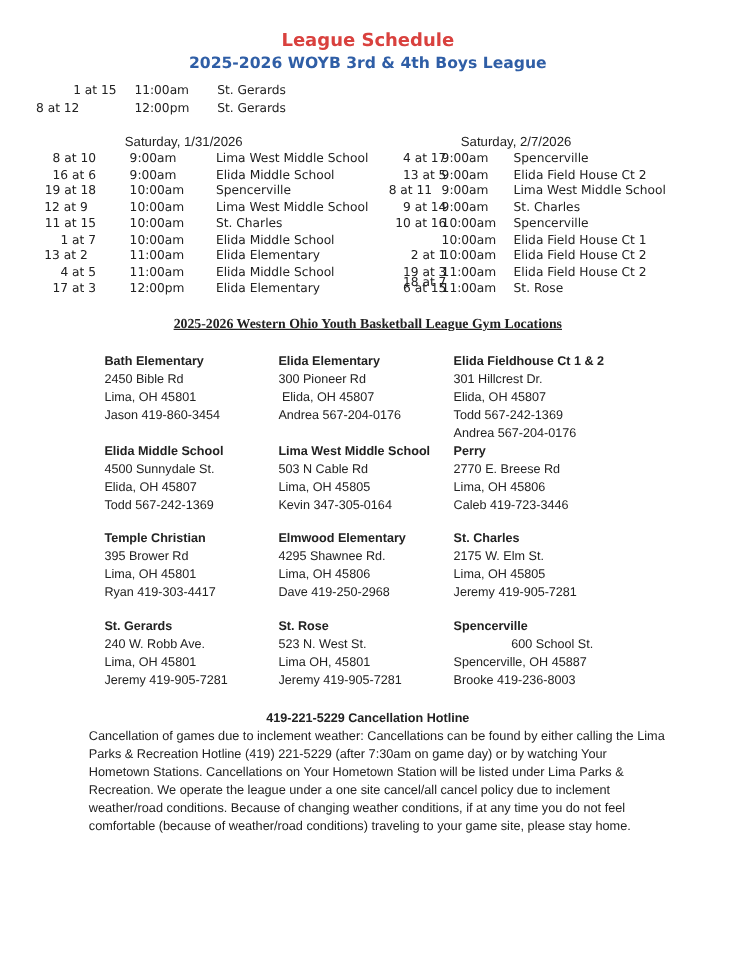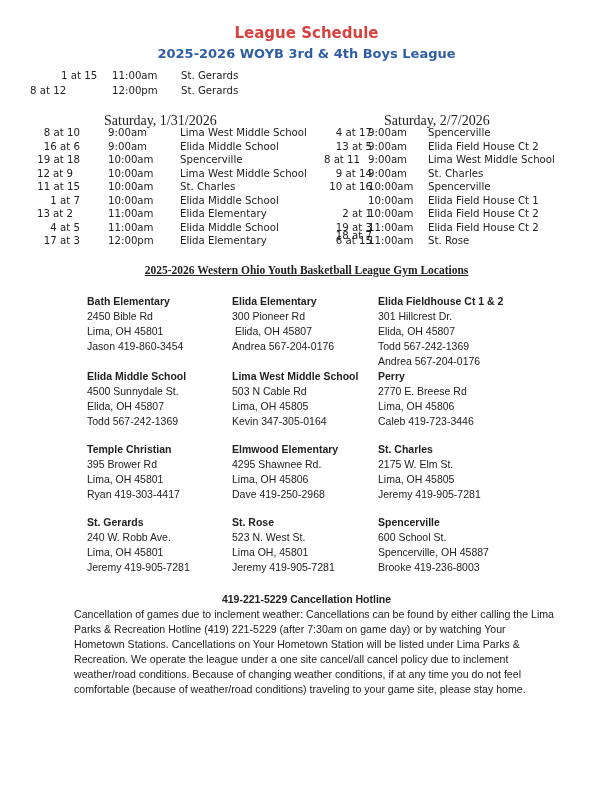--- a/index.html
+++ b/index.html
@@ -4,21 +4,21 @@
   <style>
     html, body { margin: 0; padding: 0; background: #ffffff; }
     body { width: 613px; height: 795px; position: relative; overflow: hidden; color: #222; }
     .title { position: absolute; left: 0; width: 613px; text-align: center; top: 24px;
       font-family: "DejaVu Sans", sans-serif; font-weight: bold; font-size: 15px; color: #d9413e; }
     .subtitle { position: absolute; left: 0; width: 613px; text-align: center; top: 46px;
       font-family: "DejaVu Sans", sans-serif; font-weight: bold; font-size: 13px; color: #2f5ea6; }
     .sched { position: absolute; font-family: "DejaVu Sans", sans-serif; font-size: 10.2px; color: #222; }
     .row { position: absolute; height: 13px; line-height: 13px; white-space: nowrap; }
     .row span { position: absolute; top: 0; }
-    .dayhdr { position: absolute; white-space: nowrap; font-family: Liberation Serif, serif; font-size: 14px; color: #222; }
+    .dayhdr { position: absolute; white-space: nowrap; font-family: Liberation Sans, sans-serif; font-size: 11px; color: #222; }
     .gym-title { position: absolute; left: 0; width: 613px; text-align: center; top: 264px;
       font-family: "Liberation Serif", serif; font-weight: bold; font-size: 11.5px; text-decoration: underline; color: #222; }
     .gym { position: absolute; font-family: "Liberation Sans", sans-serif; font-size: 10.5px; line-height: 15px; color: #222; }
     .gym .name { font-weight: bold; }
     .hotline { position: absolute; left: 0; width: 613px; text-align: center; top: 593px;
       font-family: "Liberation Sans", sans-serif; font-weight: bold; font-size: 10.5px; color: #222; }
     .notice { position: absolute; left: 74px; width: 480px; top: 607px;
       font-family: "Liberation Sans", sans-serif; font-size: 10.6px; line-height: 15px; color: #222; }
   </style>
 </head>
@@ -196,20 +196,20 @@
       <div style="white-space: pre;">Jeremy 419-905-7281</div>
     </div>
     <div class="gym" style="left: 232px; top: 515px;">
       <div class="name">St. Rose</div>
       <div style="white-space: pre;">523 N. West St.</div>
       <div style="white-space: pre;">Lima OH, 45801</div>
       <div style="white-space: pre;">Jeremy 419-905-7281</div>
     </div>
     <div class="gym" style="left: 378px; top: 515px;">
       <div class="name">Spencerville</div>
-      <div style="white-space: pre;">600 School St.</div>
+      <div style="white-space: pre; margin-left: 48px;">600 School St.</div>
       <div style="white-space: pre;">Spencerville, OH 45887</div>
       <div style="white-space: pre;">Brooke 419-236-8003</div>
     </div>
   </div>
 
 <div class="hotline">419-221-5229 Cancellation Hotline</div>
 <div class="notice">Cancellation of games due to inclement weather: Cancellations can be found by either calling the Lima Parks &amp; Recreation Hotline (419) 221-5229 (after 7:30am on game day) or by watching Your Hometown Stations.  Cancellations on Your Hometown Station will be listed under Lima Parks &amp; Recreation.  We operate the league under a one site cancel/all cancel policy due to inclement weather/road conditions.  Because of changing weather conditions, if at any time you do not feel comfortable (because of weather/road conditions) traveling to your game site, please stay home.</div>
 
 </body></html>

